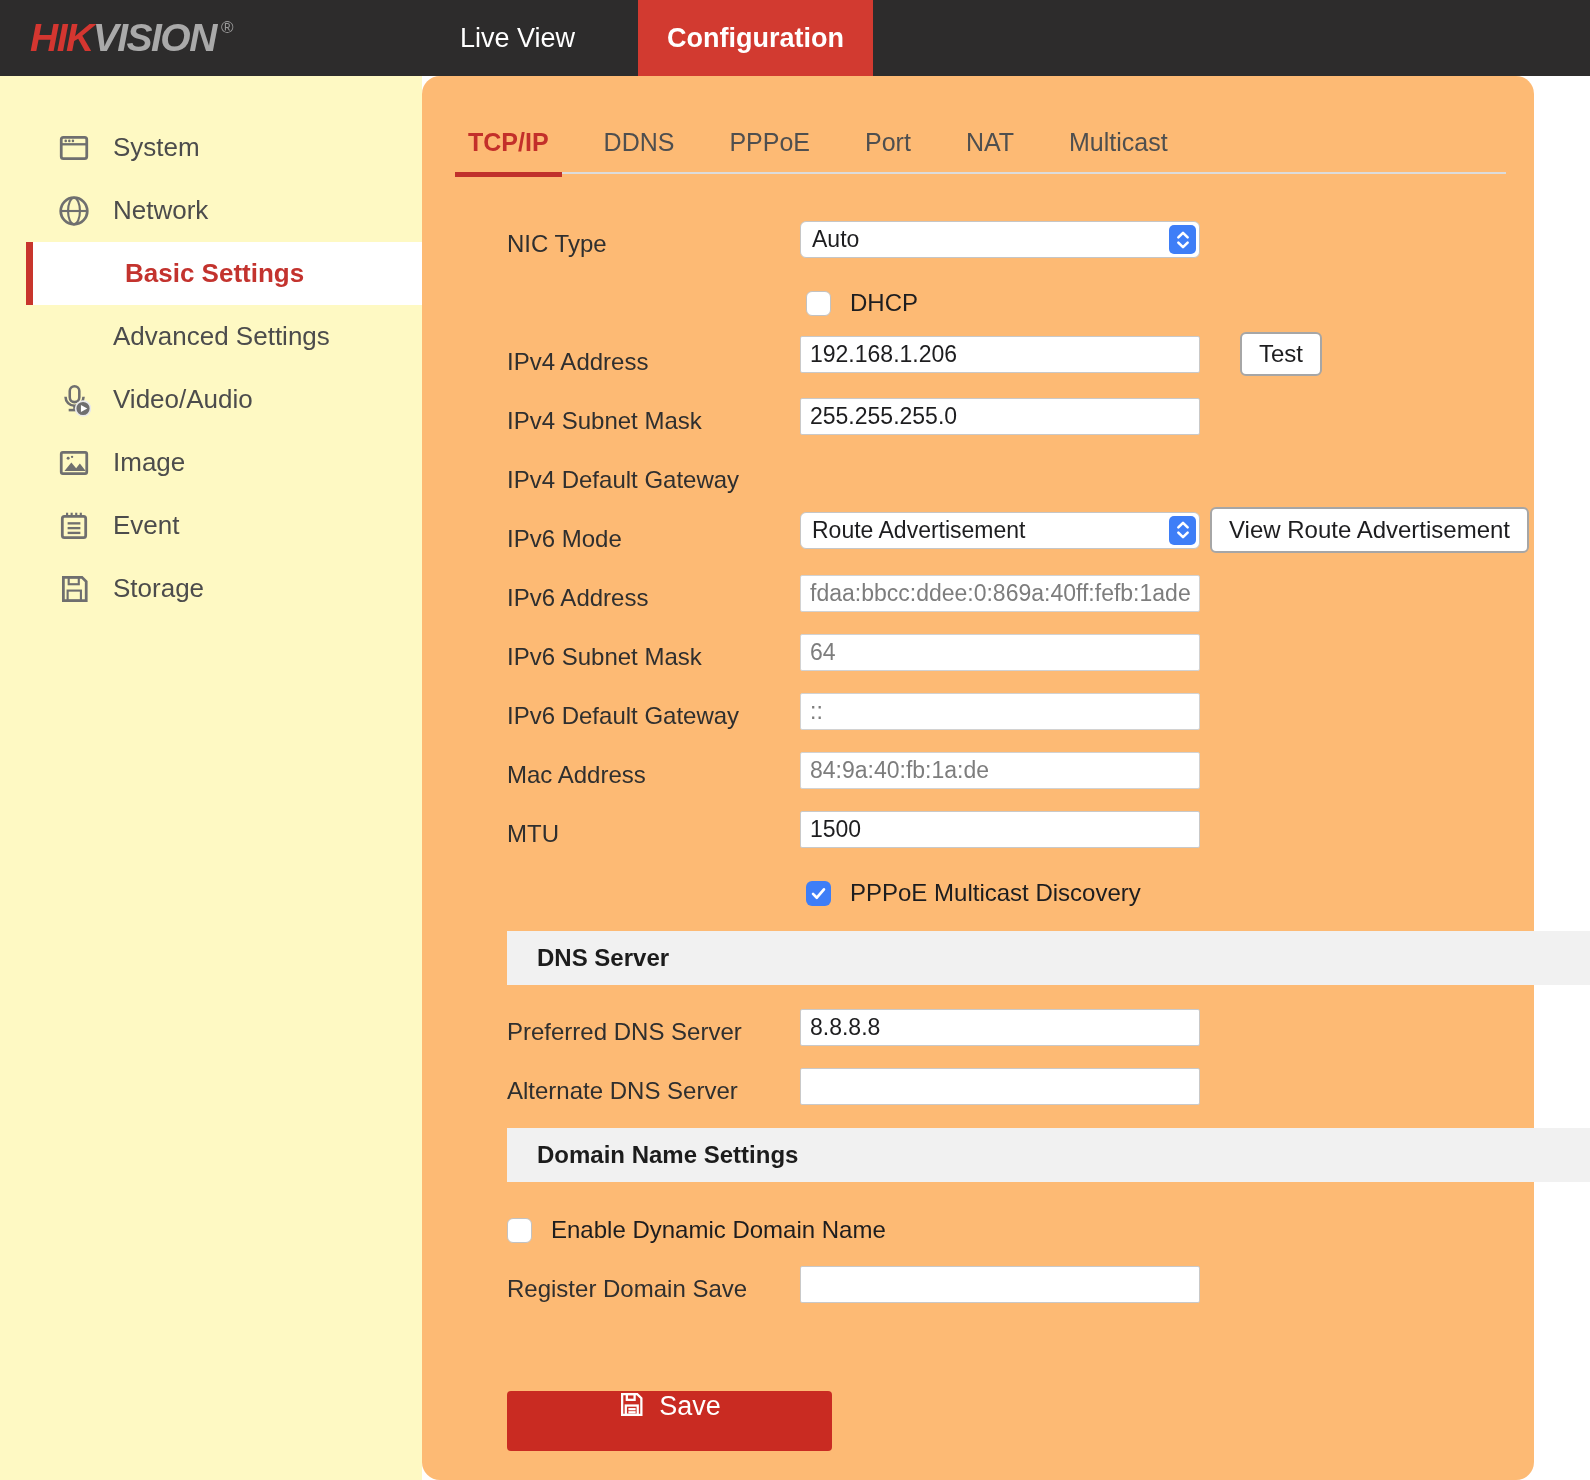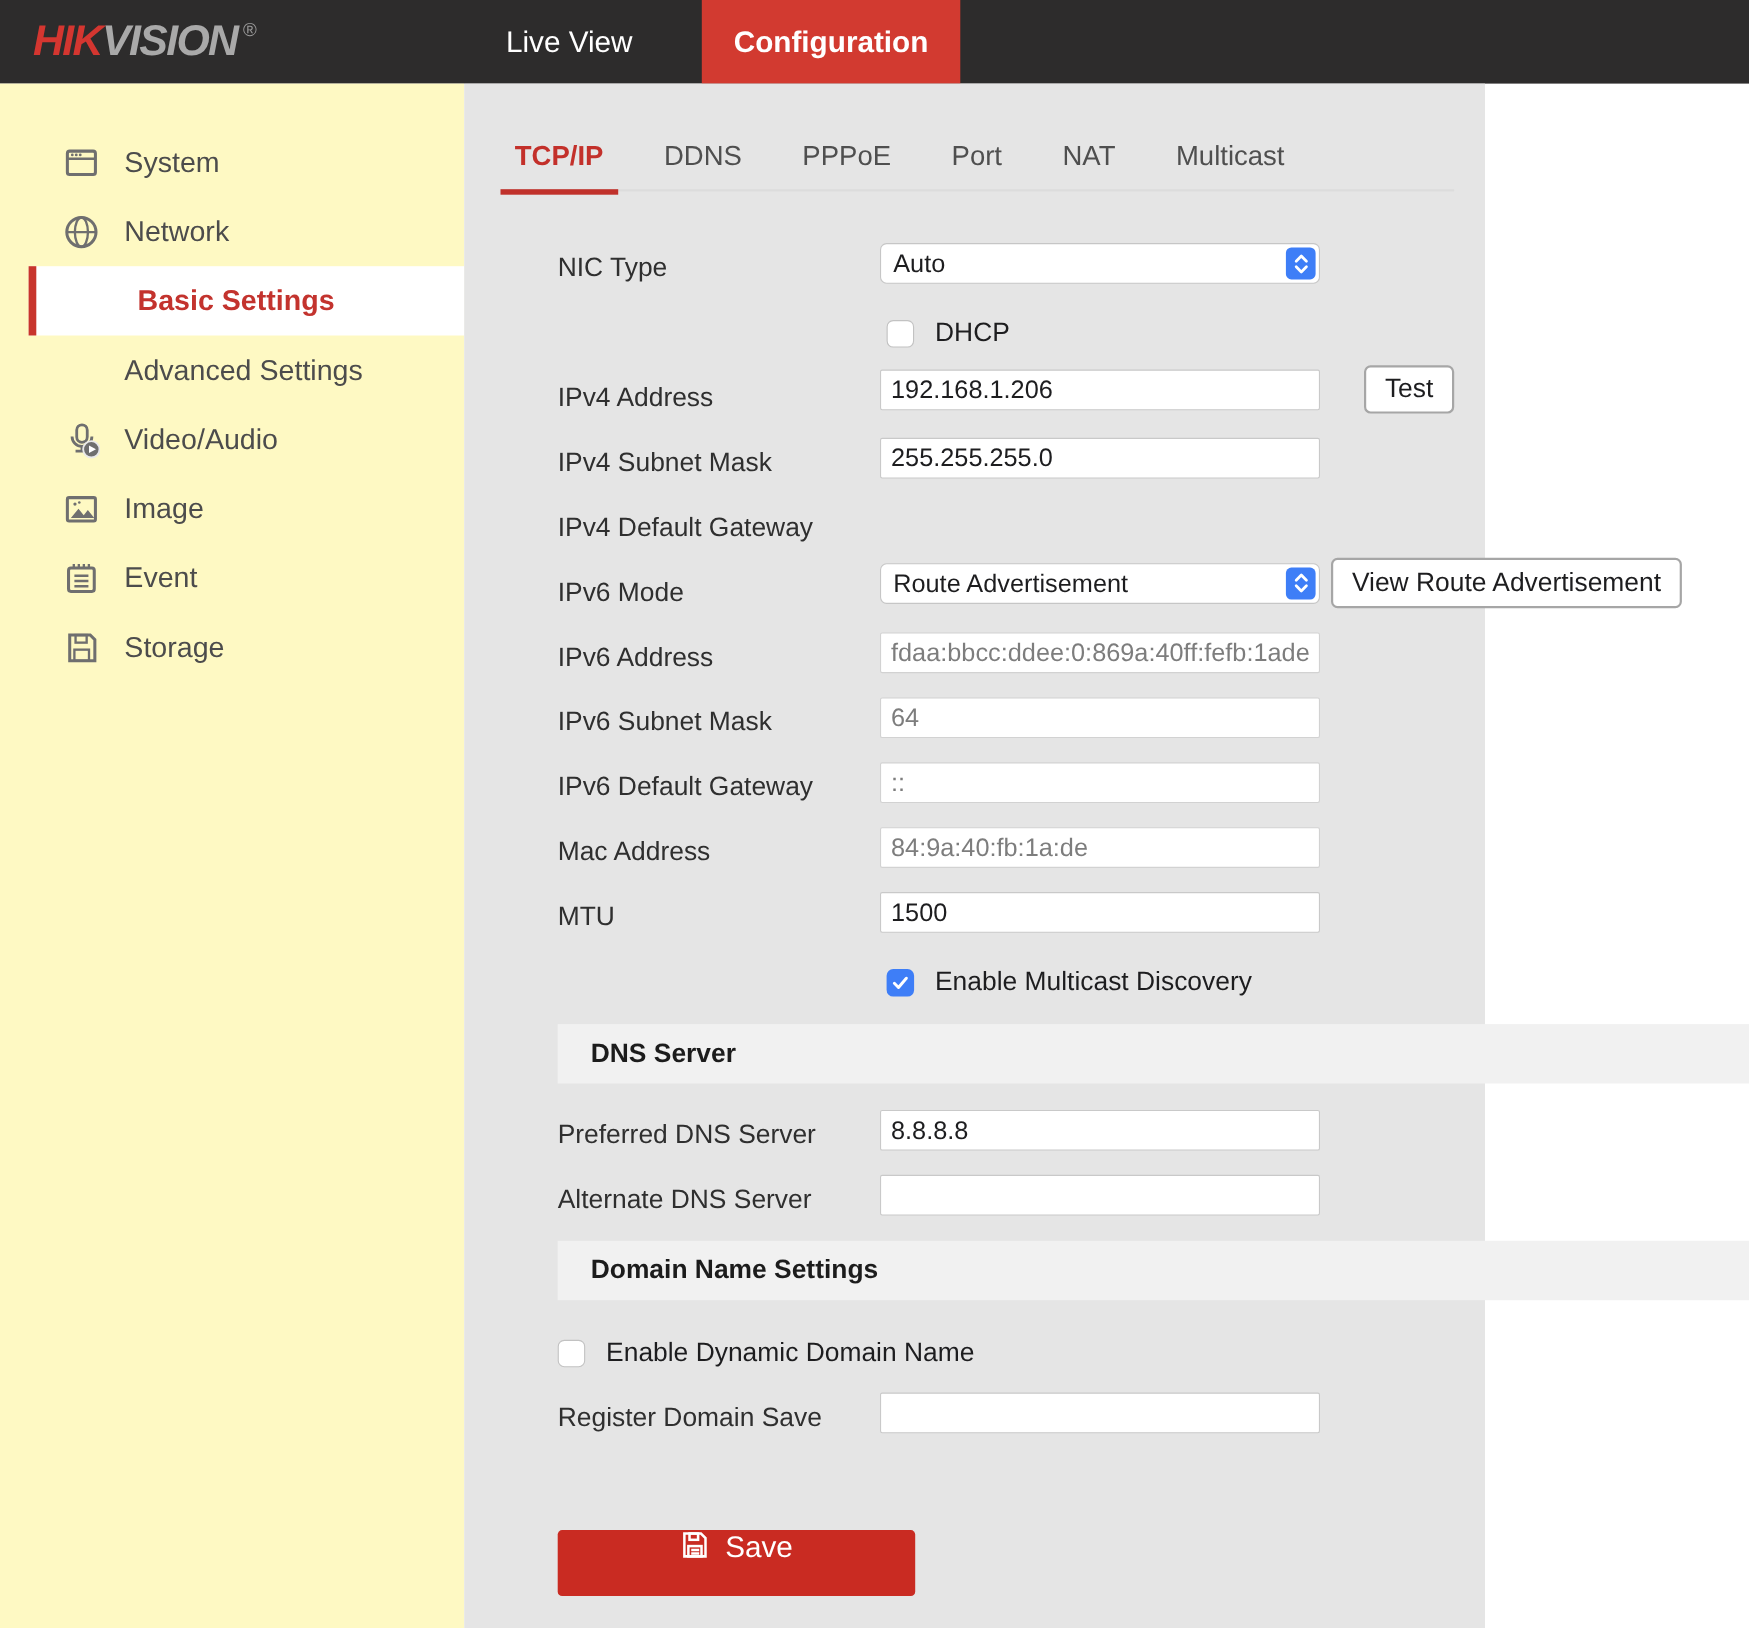--- a/index.html
+++ b/index.html
@@ -24,21 +24,21 @@
   
   .sidebar { position:absolute; top:76px; left:0; width:422px; height:1404px;
              background:#fef9c3; padding-top:40px; }
   .side-item { position:relative; height:63px; display:flex; align-items:center;
                color:#4c4c4c; font-size:26px; cursor:pointer; }
   .side-icon { position:absolute; left:57px; width:34px; height:34px; }
   .side-label { position:absolute; left:113px; white-space:nowrap; }
   .side-item.active { background:#fff; margin-left:26px; border-left:7px solid #c8352c; }
   .side-item.active .side-label { left:92px; color:#c3332e; font-weight:bold; }
   
-  .content { position:absolute; left:422px; top:76px; width:928px; height:1404px; background:#e5e5e5; }
+  .content { position:absolute; left:422px; top:76px; width:1112px; height:1404px; background:#fdba74;border-radius:18px; }
   .tabbar { position:absolute; left:33px; right:28px; top:36px; height:62px;
             border-bottom:2px solid #dcdcdc; display:flex; gap:29px; }
   .tab { padding:0 13px; font-size:25px; color:#4f4f4f; display:flex; align-items:center;
          position:relative; cursor:pointer; white-space:nowrap; }
   .tab.active { color:#c3302a; font-weight:bold; }
   .tab.active::after { content:""; position:absolute; left:0; right:0; bottom:-5px;
                        height:5px; background:#c0312b; }
   
   .form { position:absolute; left:85px; top:123px; width:1083px; }
   .row { height:59px; display:flex; align-items:flex-end; }
@@ -284,21 +284,21 @@
     </div>
 
     <div class="row">
       <span class="row-label"></span>
       <div class="ctrl">
         <span class="cb cb-indent checked">
           <svg viewBox="0 0 25 25" width="21" height="21" fill="none" stroke="#fff" stroke-width="3.2" stroke-linecap="round" stroke-linejoin="round">
             <path d="M6 13 l4.5 4.5 L19 7.5"></path>
           </svg>
         </span>
-        <span class="cb-label">Enable Multicast Discovery</span>
+        <span class="cb-label">PPPoE Multicast Discovery</span>
       </div>
     </div>
 
     <div class="band band-dns">
       <span class="band-title">DNS Server</span>
     </div>
 
     <div class="row mt2">
       <span class="row-label">Preferred DNS Server</span>
       <div class="ctrl">

